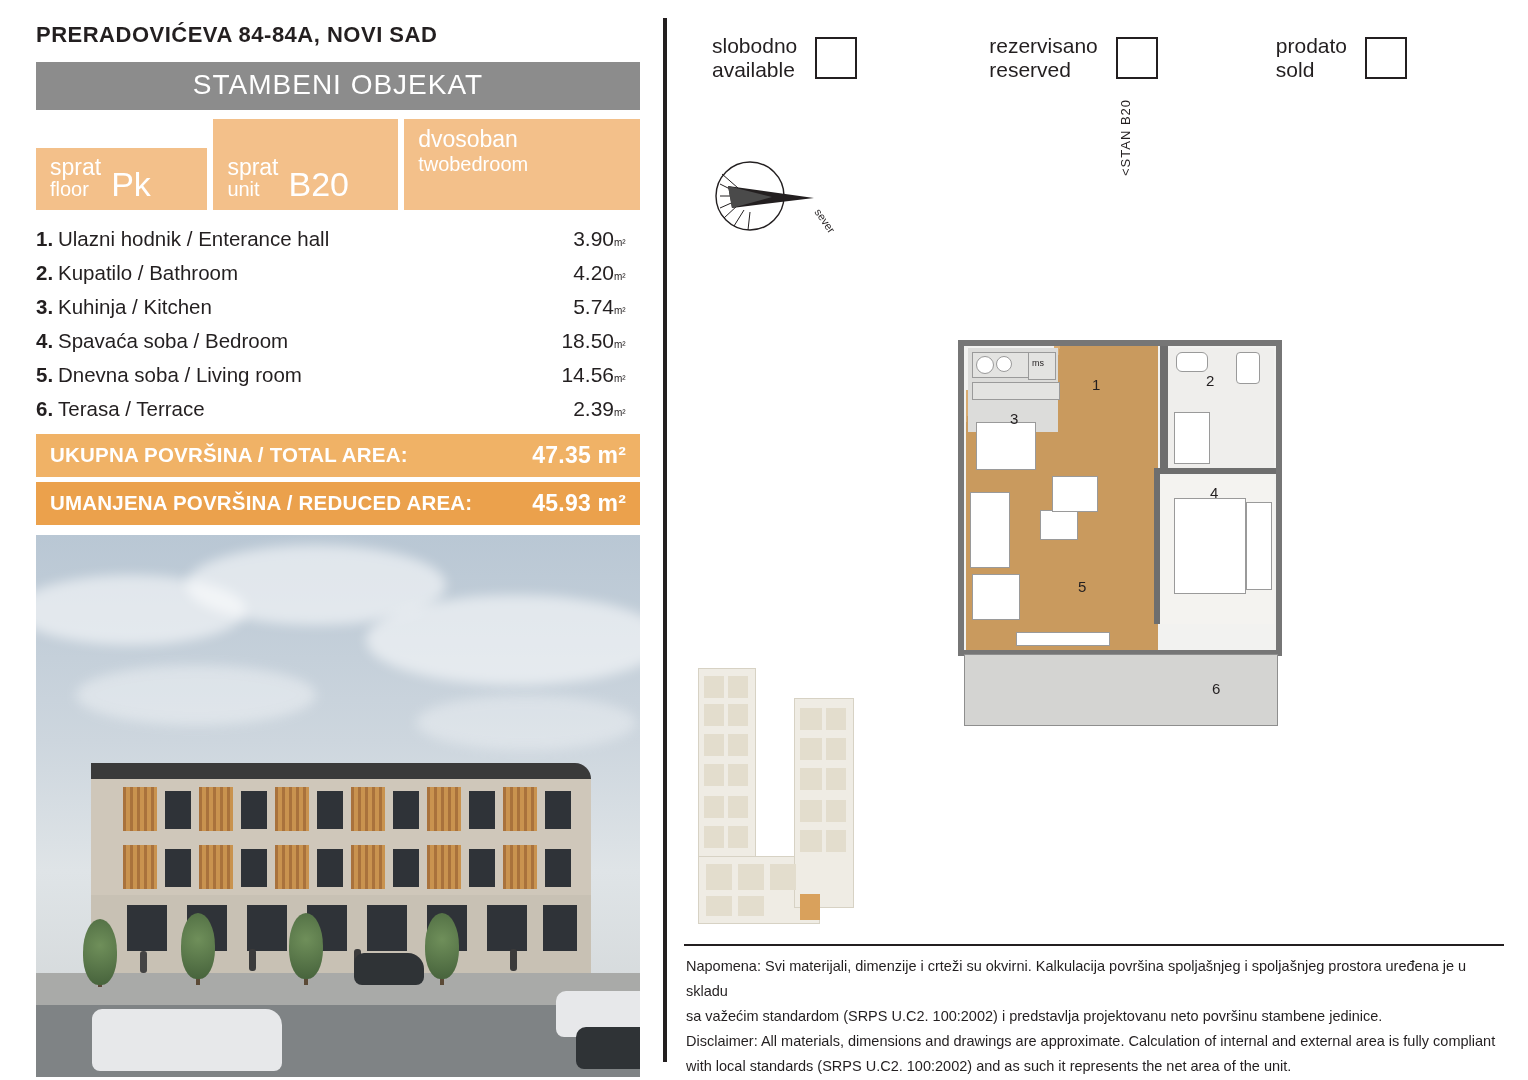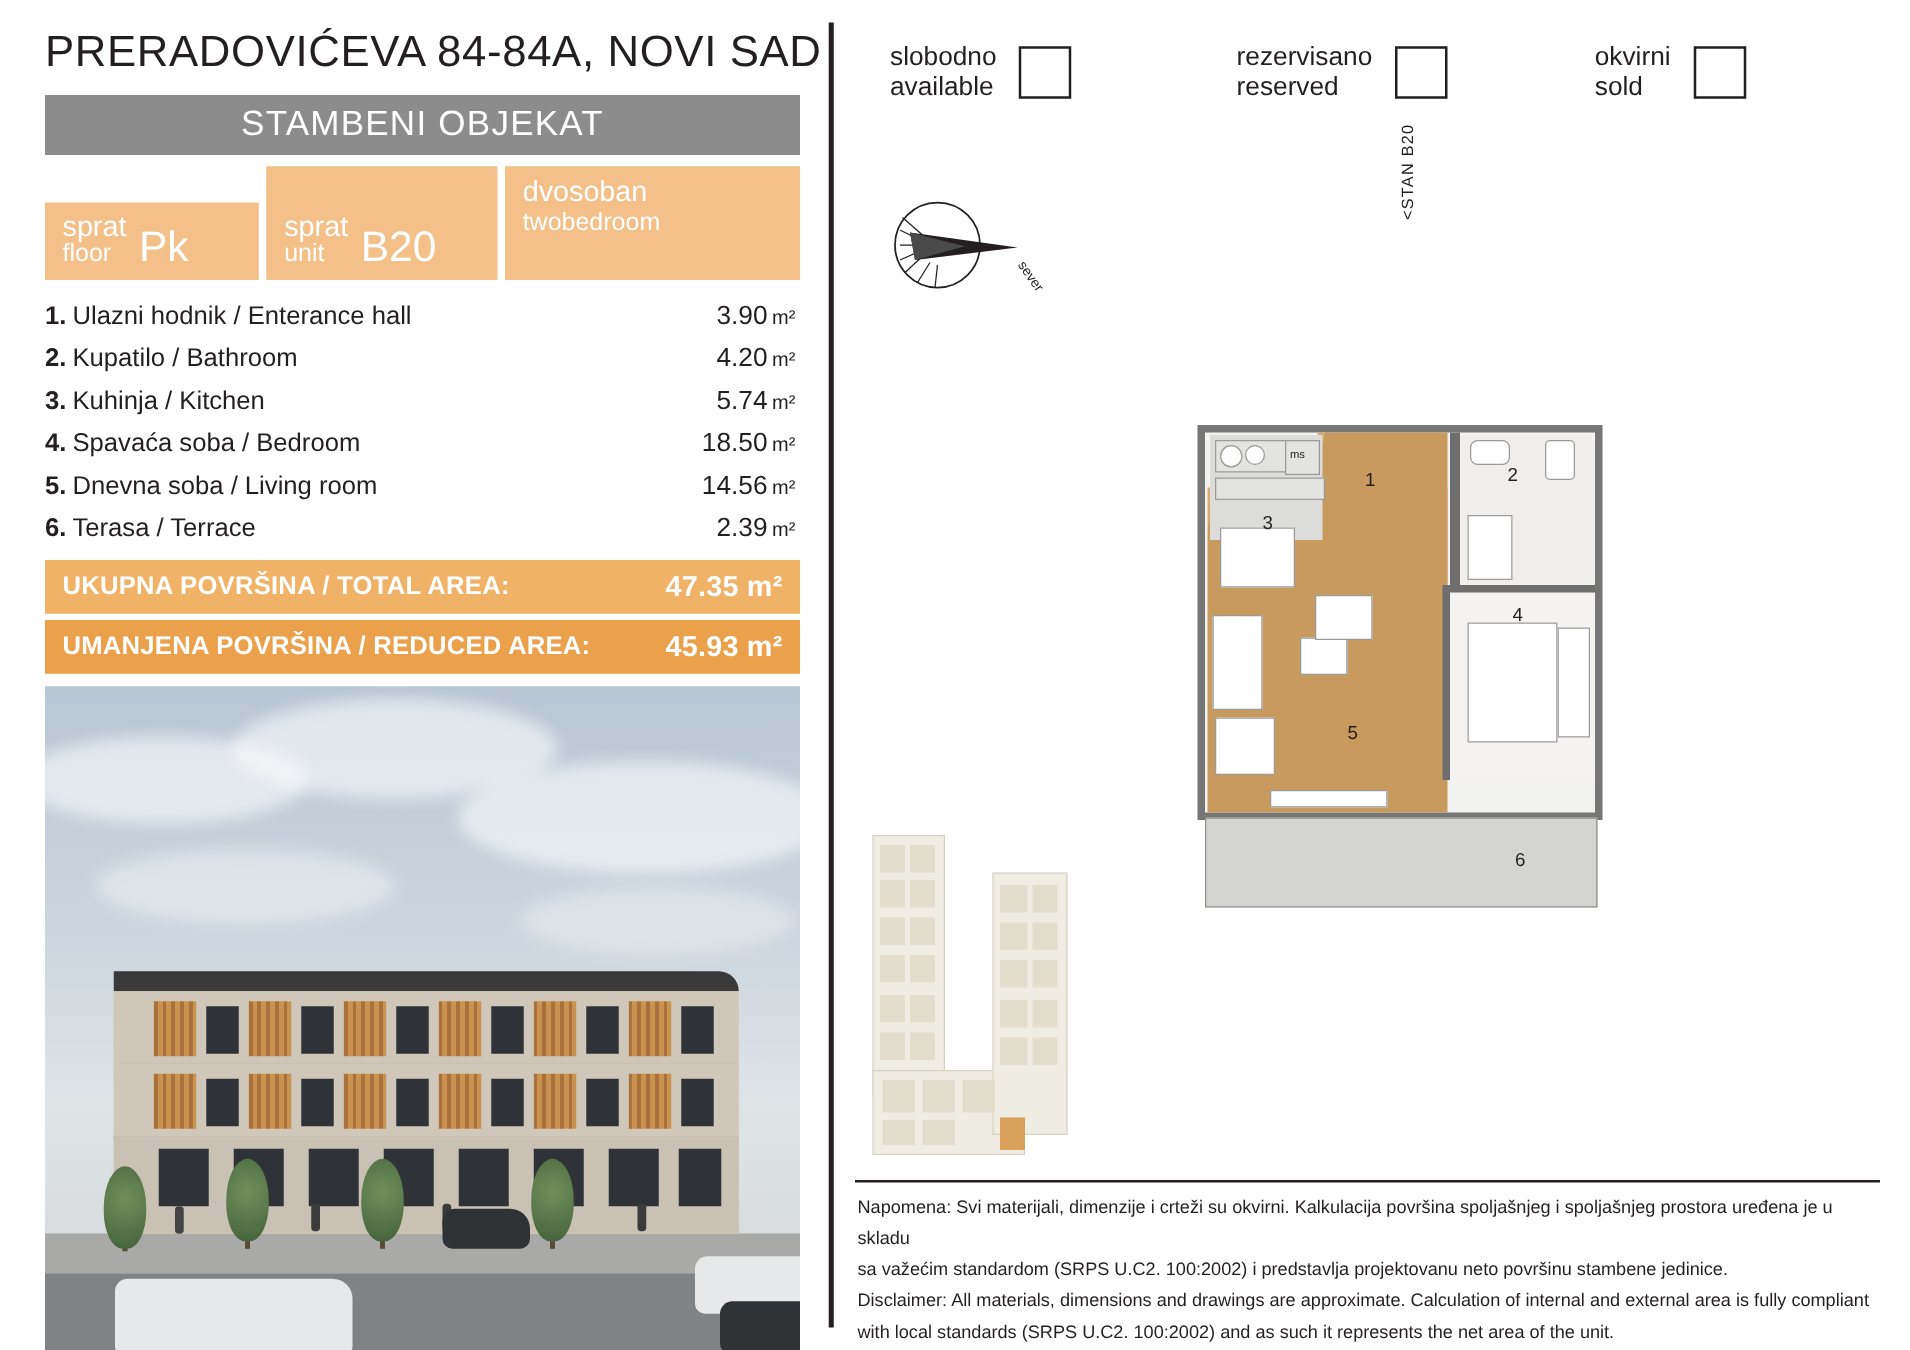--- a/index.html
+++ b/index.html
@@ -9,21 +9,21 @@
     font-family:"Liberation Sans", sans-serif;
     color:#231f20;
     overflow:hidden;
     position:relative;
   }
   .page{position:relative;width:1528px;height:1080px;}
 
   
   .left{position:absolute;left:36px;top:22px;width:604px;}
   .addr{
-    font-size:35px;letter-spacing:.5px;font-weight:400;
+    font-size:22px;letter-spacing:.5px;font-weight:700;
     color:#231f20;white-space:nowrap;
   }
   .objekat{
     margin-top:14px;background:#8c8c8c;color:#ffffff;
     text-align:center;font-size:28px;letter-spacing:1px;
     padding:7px 0 9px 0;
   }
   .badges{display:flex;margin-top:9px;gap:6px;}
   .badge{
     background:#f3c08a;padding:8px 12px 10px 14px;display:flex;align-items:flex-end;
@@ -36,21 +36,21 @@
   .b2{width:166px;}
   .b3{width:232px;display:block;padding:7px 0 8px 14px;}
   .b3 .t1{font-size:23px;display:block;}
   .b3 .t2{font-size:20px;display:block;}
 
   .rooms{margin-top:12px;}
   .room{display:flex;align-items:baseline;font-size:20.5px;padding:5px 0;}
   .room .num{width:22px;font-weight:bold;}
   .room .nm{flex:1;}
   .room .val{font-size:21px;text-align:right;width:86px;}
-  .room .u{font-size:16px;width:26px;text-align:center;}
+  .room .u{font-size:10px;width:26px;text-align:left;}
 
   .totalbar{
     margin-top:8px;background:#f0b266;color:#ffffff;
     display:flex;align-items:center;padding:8px 14px;font-size:20.5px;font-weight:bold;
     letter-spacing:.2px;
   }
   .totalbar.alt{background:#eba14c;margin-top:5px;}
   .totalbar .lbl{flex:1;}
   .totalbar .amt{font-size:23px;}
 
@@ -286,21 +286,21 @@
     </div>
     <div class="leg leg2">
       <span class="txt">
         <span class="a">rezervisano</span>
         <span class="b">reserved</span>
       </span>
       <span class="legbox"></span>
     </div>
     <div class="leg leg3">
       <span class="txt">
-        <span class="a">okvirni</span>
+        <span class="a">prodato</span>
         <span class="b">sold</span>
       </span>
       <span class="legbox"></span>
     </div>
   </div>
 
   <div class="compass">
     <svg width="140" height="96" viewBox="0 0 140 96">
       <circle cx="48" cy="48" r="34" fill="none" stroke="#231f20" stroke-width="1.4"></circle>
       <g stroke="#231f20" stroke-width="1">

